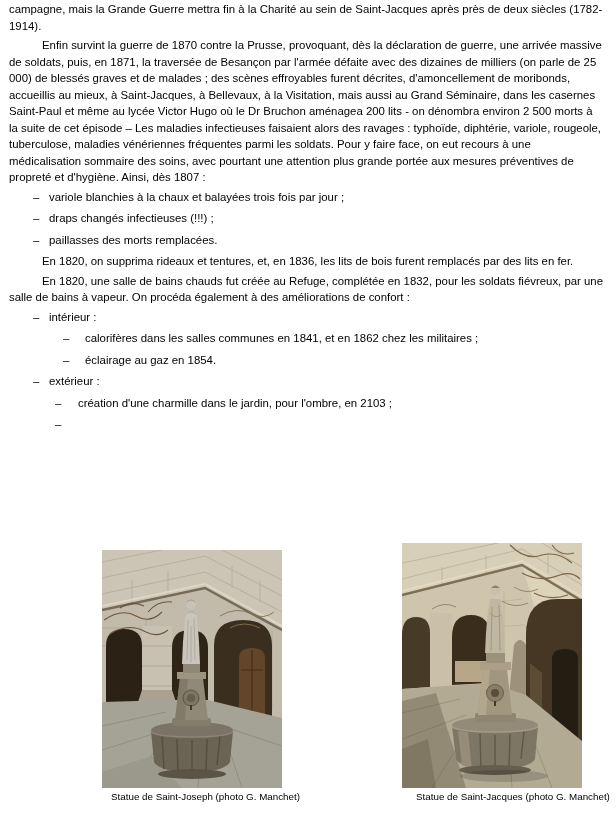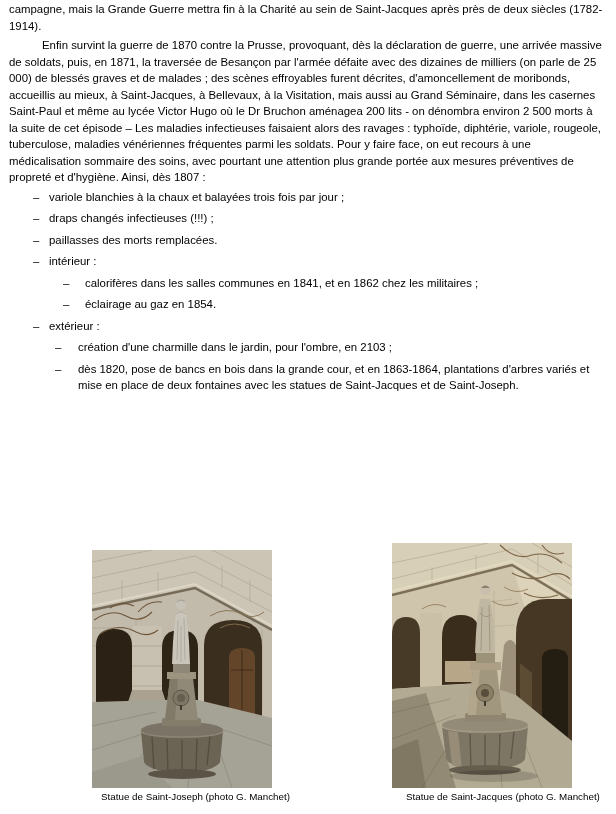--- a/index.html
+++ b/index.html
@@ -22,21 +22,21 @@
   p.indent { text-indent: 33px; }
   .li { display: flex; margin: 0 0 5px 0; }
   .li .dash { flex: 0 0 auto; }
   .l1 { padding-left: 24px; }
   .l1 .dash { width: 16px; }
   .l2a { padding-left: 54px; }
   .l2a .dash { width: 22px; }
   .l2b { padding-left: 46px; }
   .l2b .dash { width: 23px; }
   .li .li-text { flex: 1 1 auto; }
-  .figures { position: absolute; left: 4px; top: 0; width: 540px; height: 814px; pointer-events: none; }
+  .figures { position: absolute; left: 14px; top: 0; width: 540px; height: 814px; pointer-events: none; }
   .fig { position: absolute; }
   .fig svg { display: block; }
   .caption {
     position: absolute;
     font-size: 9.8px;
     line-height: 12px;
     white-space: nowrap;
   }
 </style>
 </head>
@@ -55,21 +55,23 @@
   <div class="li l1">
     <span class="dash">–</span>
     <span class="li-text">draps changés infectieuses (!!!) ;</span>
   </div>
   <div class="li l1">
     <span class="dash">–</span>
     <span class="li-text">paillasses des morts remplacées.</span>
   </div>
 
 
-
+  <p class="para indent">En 1820, on supprima rideaux et tentures, et, en 1836, les lits de bois furent remplacés par des lits en fer.</p>
+
+  <p class="para indent">En 1820, une salle de bains chauds fut créée au Refuge, complétée en 1832, pour les soldats fiévreux, par une salle de bains à vapeur. On procéda également à des améliorations de confort :</p>
 
   <div class="li l1">
     <span class="dash">–</span>
     <span class="li-text">intérieur :</span>
   </div>
   <div class="li l2a">
     <span class="dash">–</span>
     <span class="li-text">calorifères dans les salles communes en 1841, et en 1862 chez les militaires ;</span>
   </div>
   <div class="li l2a">
@@ -79,21 +81,20 @@
   <div class="li l1">
     <span class="dash">–</span>
     <span class="li-text">extérieur :</span>
   </div>
   <div class="li l2b">
     <span class="dash">–</span>
     <span class="li-text">création d'une charmille dans le jardin, pour l'ombre, en 2103 ;</span>
   </div>
   <div class="li l2b">
     <span class="dash">–</span>
-    <span class="li-text">dès 1820, pose de bancs en bois dans la grande cour, et en 1863-1864, plantations d'arbres variés et mise en place de deux fontaines avec les statues de Saint-Jacques et de Saint-Joseph.</span>
   </div>
 
 </div>
 
 <div class="figures">
 
   <div class="fig" style="left:88px; top:550px; width:180px; height:238px;">
     <svg width="180" height="238" viewBox="0 0 180 238" role="img">
       <rect width="180" height="238" fill="#c6c0b2"></rect>
 

